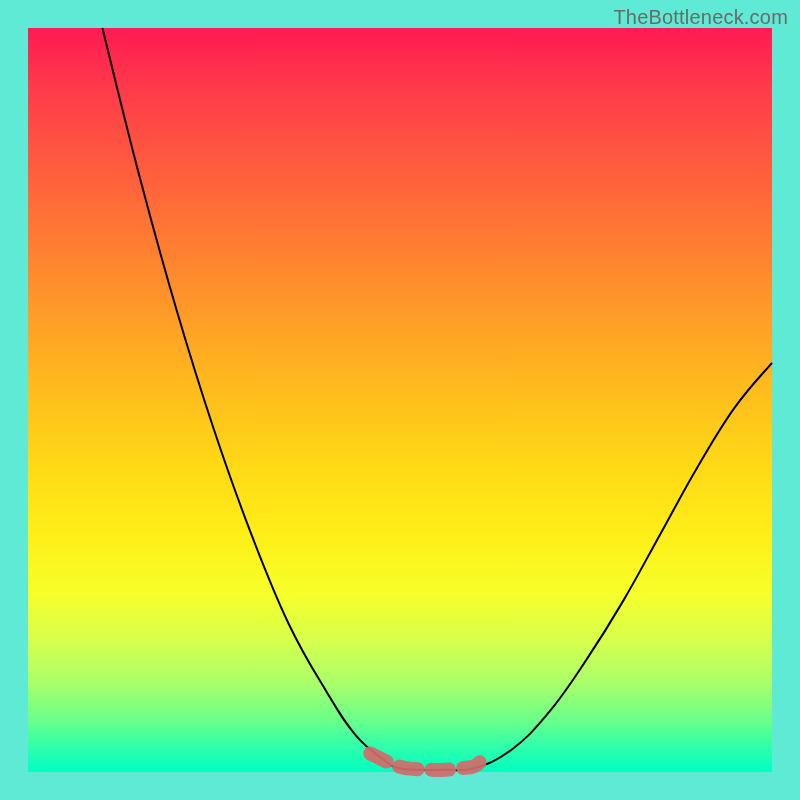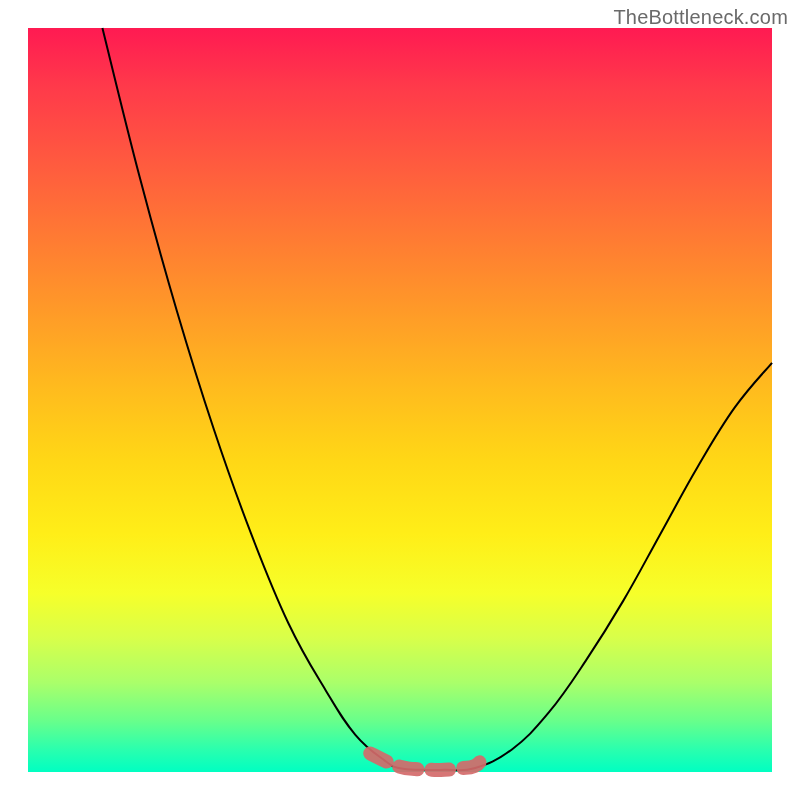--- a/index.html
+++ b/index.html
@@ -10,21 +10,21 @@
     background: #000;
     overflow: hidden;
     font-family: Arial, Helvetica, sans-serif;
   }
   .frame {
     position: absolute;
     left: 0;
     top: 0;
     width: 800px;
     height: 800px;
-    background: #ffffff;
+    background: #5eead4;
   }
   .plot {
     position: absolute;
     left: 28px;
     top: 28px;
     width: 744px;
     height: 744px;
     background: linear-gradient(to bottom,
       #ff1a52 0%,
       #ff3a4a 8%,

